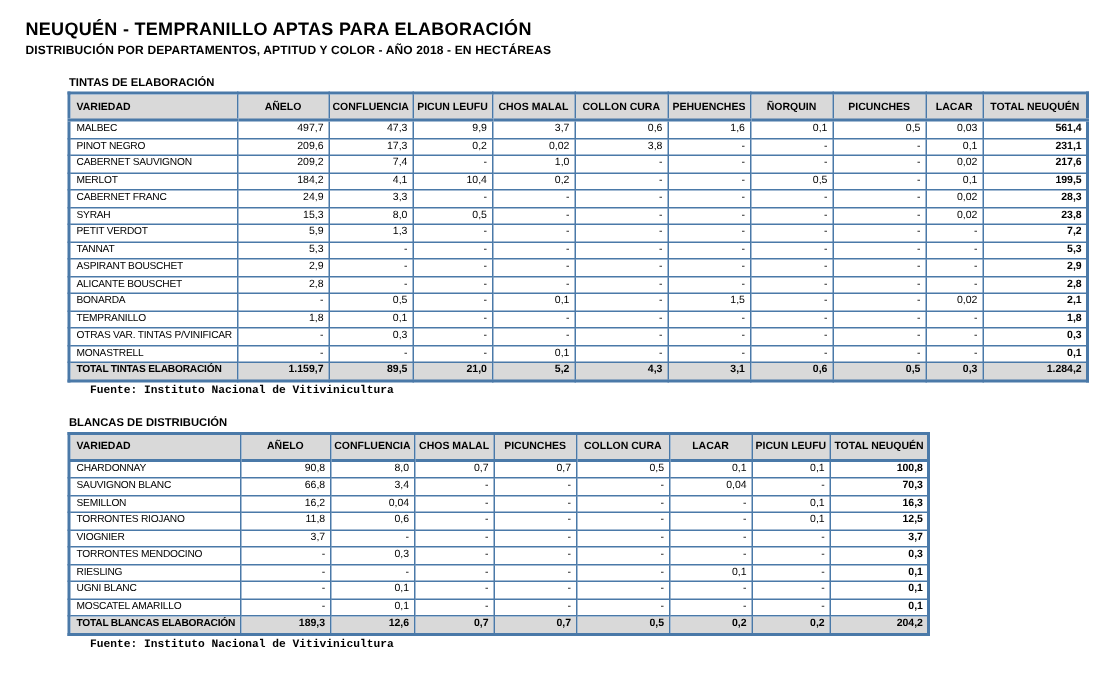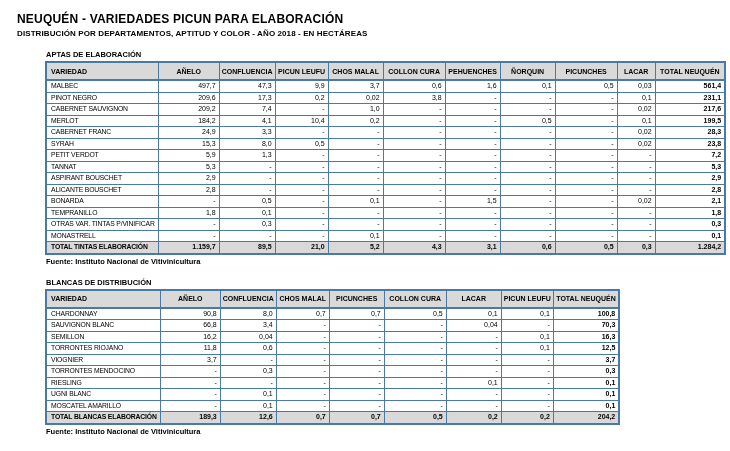--- a/index.html
+++ b/index.html
@@ -33,31 +33,31 @@
   table.grid td{
     border:1px solid var(--border);
     font-size:7px;height:10.5px;line-height:10.5px;
     padding:0 3px;text-align:right;
     white-space:nowrap;overflow:hidden;
   }
   table.grid th.h-var{text-align:left;padding-left:4px;}
   table.grid td.c-var{text-align:left;font-size:6.8px;letter-spacing:-.15px;padding-left:4px;}
   table.grid td.c-total{font-weight:bold;}
   table.grid tr.total td{font-weight:bold;background:var(--hbg);}
-  .source{font-weight:bold;font-size:7.5px;margin-top:2px;margin-left:1px;}
+  .source{font-weight:bold;font-size:7.5px;margin-top:2px;margin-left:15px;font-family:Liberation Mono, monospace;}
 </style>
 </head>
 <body>
 
 <div class="page">
-  <div class="title">NEUQUÉN - VARIEDADES PICUN PARA ELABORACIÓN</div>
+  <div class="title">NEUQUÉN - TEMPRANILLO APTAS PARA ELABORACIÓN</div>
   <div class="subtitle">DISTRIBUCIÓN POR DEPARTAMENTOS, APTITUD Y COLOR - AÑO 2018 - EN HECTÁREAS</div>
 
   <section class="tbl-block">
-    <div class="section-label">APTAS DE ELABORACIÓN</div>
+    <div class="section-label">TINTAS DE ELABORACIÓN</div>
     <div class="table-host">
         <table class="grid">
           <colgroup>
             <col style="width: 94px;">
             <col style="width: 61px;">
             <col style="width: 53px;">
             <col style="width: 53px;">
             <col style="width: 55px;">
             <col style="width: 62px;">
             <col style="width: 55px;">

